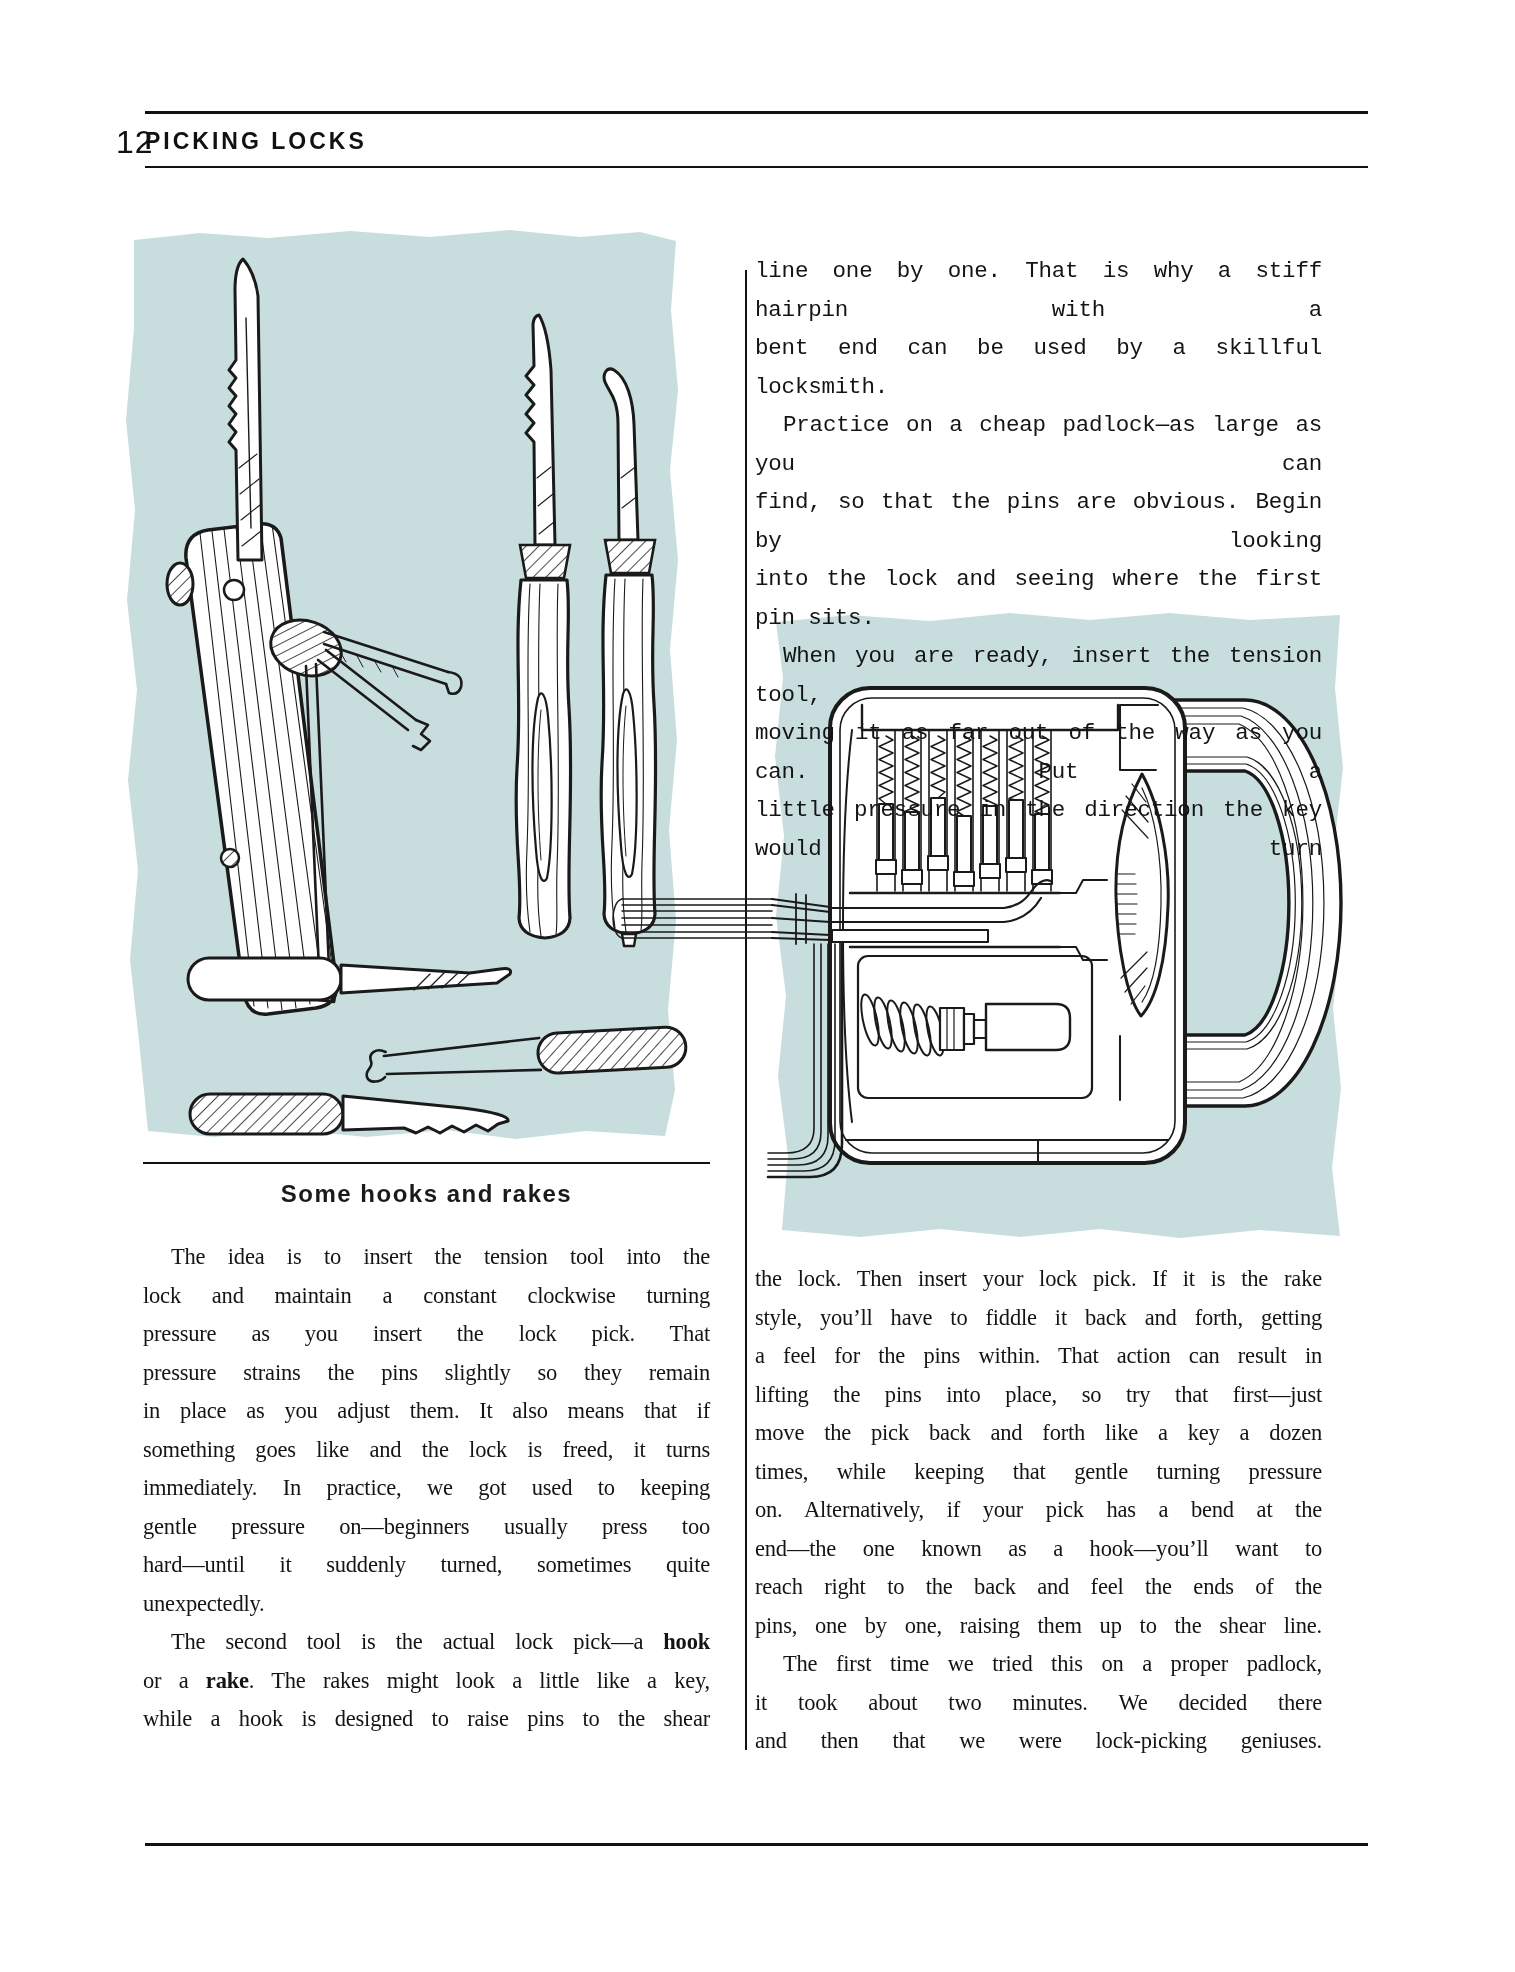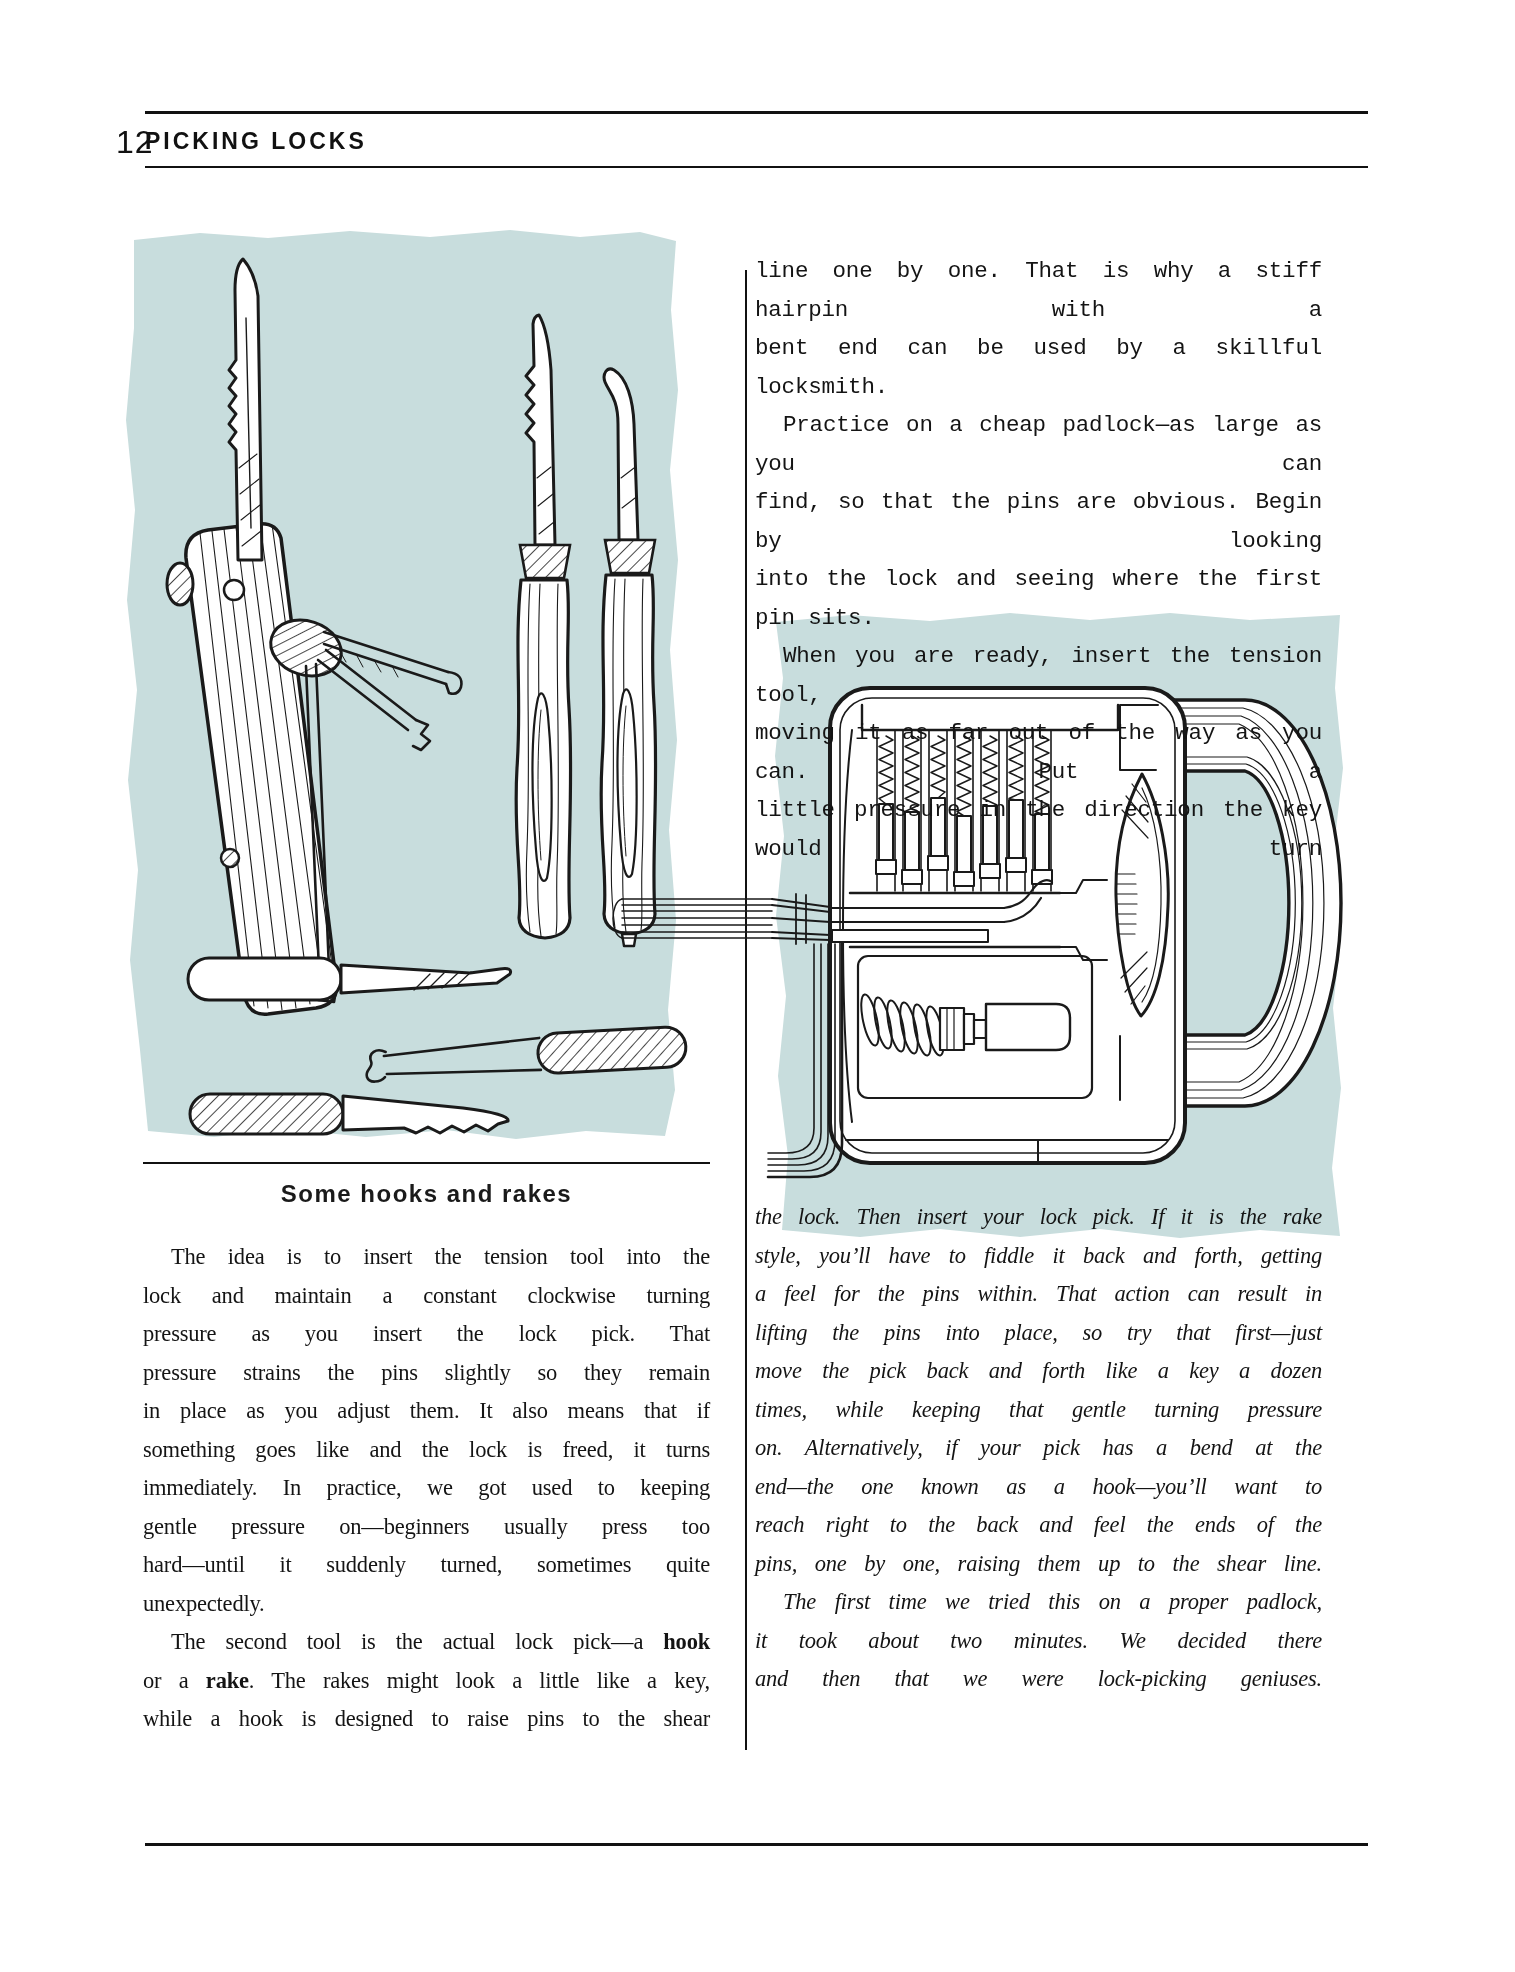--- a/index.html
+++ b/index.html
@@ -14,21 +14,21 @@
            letter-spacing:3px;color:#111;}
   
   .divider{position:absolute;left:745px;top:270px;width:2px;height:1480px;background:#111;}
   .textcol{position:absolute;width:567px;font-size:22.5px;line-height:38.5px;letter-spacing:-0.2px;}
   .textcol .line{text-align:justify;text-align-last:justify;white-space:normal;}
   .textcol .line.lastline{text-align-last:left;}
   .textcol .line.indent{text-indent:28px;}
   .textcol b{font-weight:700;}
   #col-right-top{left:755px;top:252px;font-family:Liberation Mono, monospace;}
   #col-left-bottom{left:143px;top:1238px;}
-  #col-right-bottom{left:755px;top:1198px;font-style:italic;}
+  #col-right-bottom{left:755px;top:1260px;}
   
   .fig{position:absolute;}
   #fig-left{left:118px;top:228px;}
   #fig-right{left:600px;top:608px;}
   .caption-rule{position:absolute;left:143px;top:1162px;width:567px;height:2px;background:#111;}
   .figcaption{position:absolute;left:143px;top:1180px;width:567px;text-align:center;
       font-family:"Liberation Sans","DejaVu Sans",sans-serif;font-size:24px;font-weight:700;
       letter-spacing:1.5px;color:#1a1a1a;}
   .footer-rule{left:145px;top:1843px;width:1223px;height:3px;}
   .hdr-rule-top{left:145px;top:111px;width:1223px;height:3px;}

